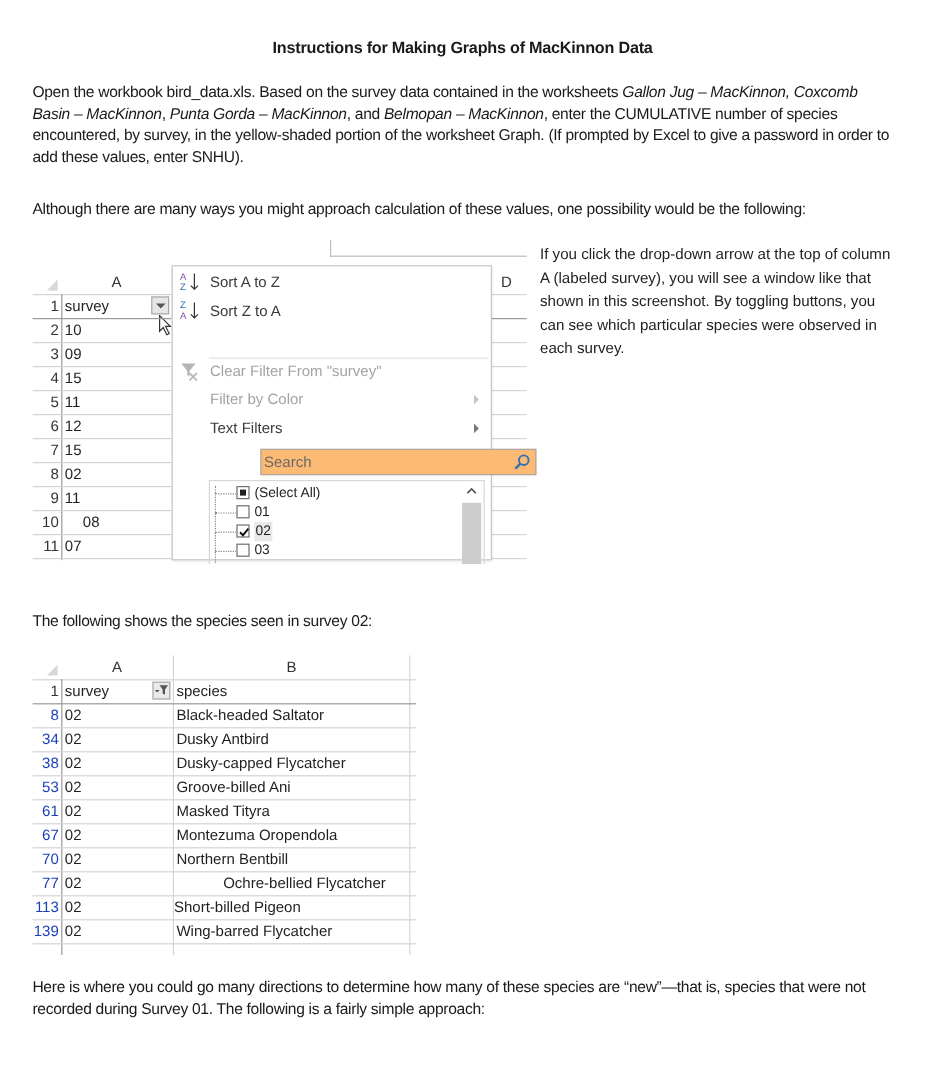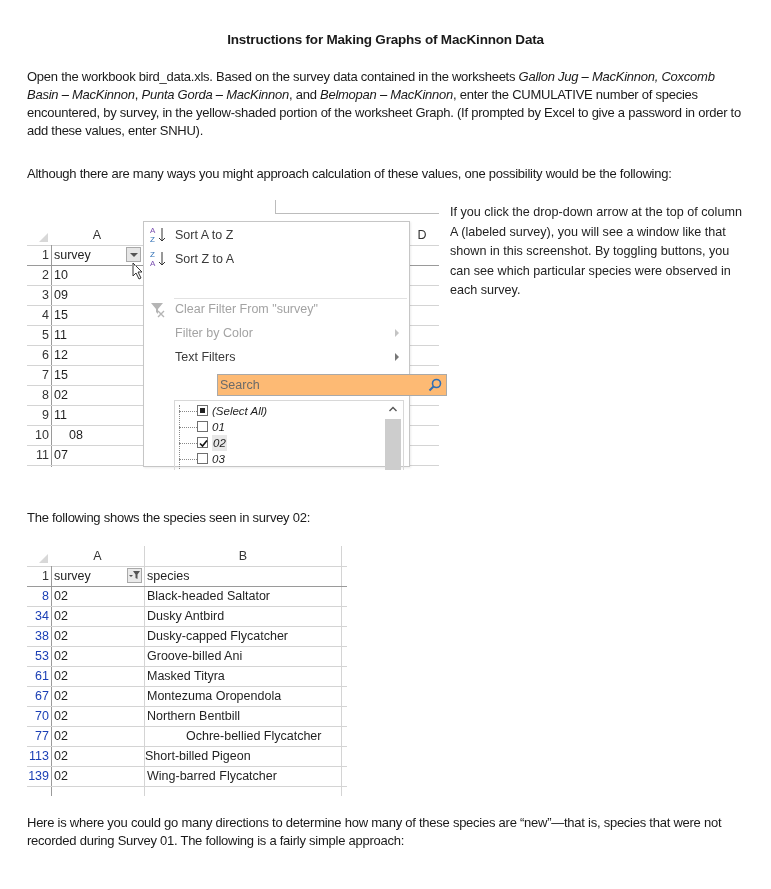--- a/index.html
+++ b/index.html
@@ -85,21 +85,21 @@
 
   .search-box {
     position: absolute; left: 30px; top: 152px; width: 230px; height: 22px;
     border: 1px solid #a9a9a9; box-sizing: border-box; font-size: 12.5px;
     color: #6a6a6a; line-height: 20px; padding-left: 2px; background: #fdba74; margin-left: 43px;
   }
   .search-icon { position: absolute; right: 4px; top: 3px; width: 14px; height: 14px; }
 
   .list-box {
     position: absolute; left: 30px; top: 178px; width: 230px; height: 70px;
-    border: 1px solid #d8d8d8; border-bottom: none; box-sizing: border-box; overflow: hidden; font-style: italic;
+    border: 1px solid #d8d8d8; border-bottom: none; box-sizing: border-box; overflow: hidden;
   }
   .list-item { position: absolute; left: 0; height: 16px; line-height: 16px; font-size: 11.5px; color: #1f1f1f; }
   .tree-dots { position: absolute; left: 4px; top: 8px; width: 18px; border-top: 1px dotted #888; }
   .tree-vdots { position: absolute; left: 4px; top: 4px; width: 0; height: 70px; border-left: 1px dotted #888; }
   .cb {
     position: absolute; left: 22px; top: 2px; width: 11px; height: 11px;
     border: 1px solid #6f6f6f; box-sizing: border-box; background: #fff;
   }
   .cb.indeterminate:after {
     content: ""; position: absolute; left: 2px; top: 2px; width: 5px; height: 5px; background: #222;

